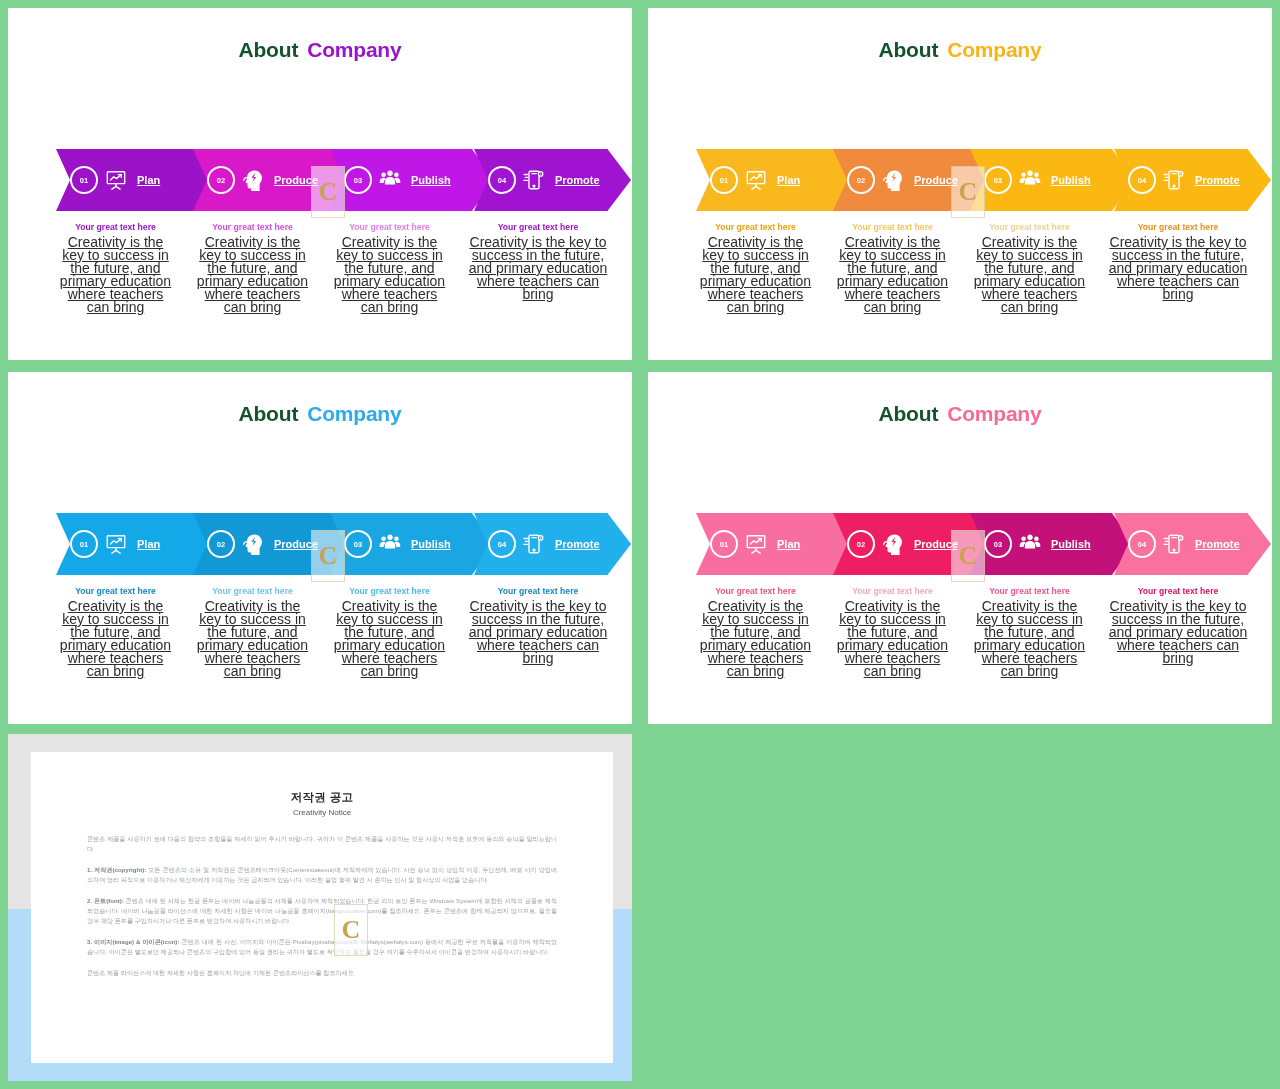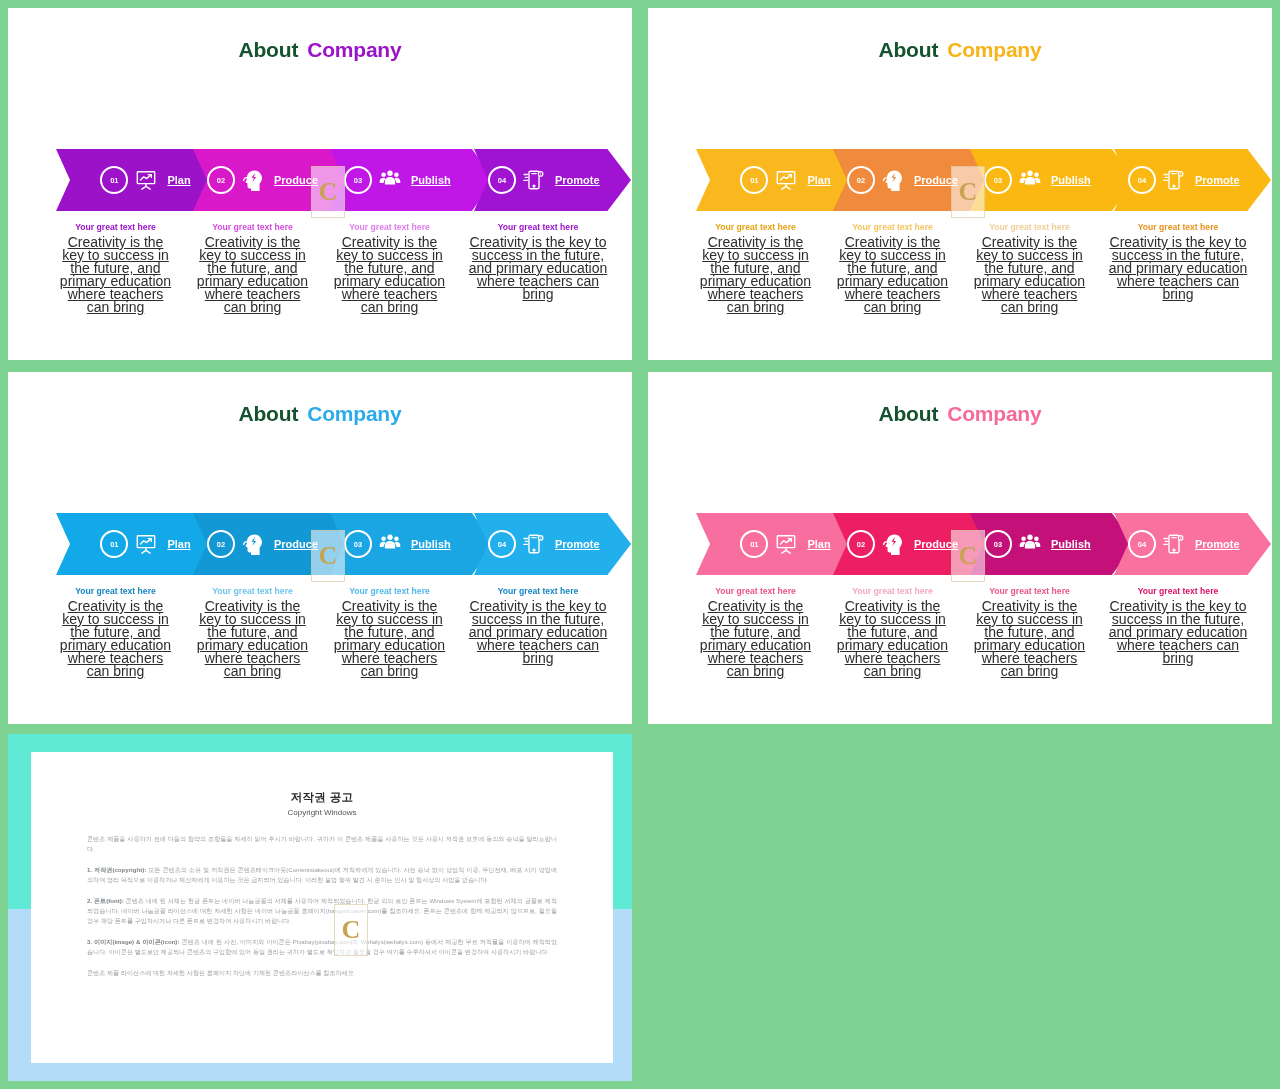--- a/index.html
+++ b/index.html
@@ -50,21 +50,21 @@
   .chev {
     position: absolute;
     top: 0;
     height: 62px;
     width: 165px;
     -webkit-clip-path: polygon(0 0, 86% 0, 100% 50%, 86% 100%, 0 100%, 8.5% 50%);
     clip-path: polygon(0 0, 86% 0, 100% 50%, 86% 100%, 0 100%, 8.5% 50%);
     display: flex;
     align-items: center;
   }
-  .chev.c0 { left: 0px; justify-content: center; }
+  .chev.c0 { left: 0px; }
   .chev.c1 { left: 137px; }
   .chev.c2 { left: 274px; }
   .chev.c3 { left: 418px; width: 157px;
     -webkit-clip-path: polygon(0 0, 85% 0, 100% 50%, 85% 100%, 0 100%, 9% 50%);
     clip-path: polygon(0 0, 85% 0, 100% 50%, 85% 100%, 0 100%, 9% 50%);
   }
   .chev-inner {
     display: flex;
     align-items: center;
     margin-left: 30px;
@@ -132,21 +132,21 @@
     color: #c8a352;
     pointer-events: none;
   }
   .wm.panel-wm { left: 303px; top: 158px; }
 
   
   #slide-copyright {
     position: absolute;
     left: 8px; top: 734px;
     width: 624px; height: 347px;
-    background: #5eead4;
+    background: #e5e5e5;
   }
   .cp-lower {
     position: absolute;
     left: 0; bottom: 0; width: 100%; height: 172px;
     background: #b3dcf8;
   }
   .cp-sheet {
     position: absolute;
     left: 23px; top: 18px;
     width: 582px; height: 311px;
@@ -528,21 +528,21 @@
           <div class="desc-head" style="color: rgb(216, 17, 99);">Your great text here</div>
           <div class="desc-body">Creativity is the key to success in the future, and primary education where teachers can bring</div>
         </div>
       </div>
     </div>
 
   <div id="slide-copyright">
     <div class="cp-lower"></div>
     <div class="cp-sheet">
       <div class="cp-title">저작권 공고</div>
-      <div class="cp-subtitle">Copyright Windows</div>
+      <div class="cp-subtitle">Creativity Notice</div>
       <div class="cp-para">콘텐츠 제품을 사용하기 전에 다음의 협약의 조항들을 자세히 읽어 주시기 바랍니다. 귀하가 이 콘텐츠 제품을 사용하는 것은 사용시 저작권 보호에 동의와 승낙을 달리노랍니다.</div>
       <div class="cp-para"><b>1. 저작권(copyright):</b><span> 모든 콘텐츠의 소유 및 저작권은 콘텐츠테이크아웃(Contentstakeout)에 저작자에게 있습니다. 사전 승낙 없이 상업적 이용, 무단전재, 배포 사기 방법에 의하여 영리 목적으로 이용하거나 재산자에게 이용하는 것은 금지되어 있습니다. 이러한 불법 행위 발견 시 준하는 민사 및 형사상의 사법을 받습니다.</span></div>
       <div class="cp-para"><b>2. 폰트(font):</b><span> 콘텐츠 내에 된 서체는 한글 폰트는 네이버 나눔글꼴의 서체를 사용하여 제작되었습니다. 한글 외의 로만 폰트는 Windows System에 포함된 서체의 글꼴로 제작되었습니다. 네이버 나눔글꼴 라이선스에 대한 자세한 사항은 네이버 나눔글꼴 홈페이지(hangeul.naver.com)를 참조하세요. 폰트는 콘텐츠에 함께 제공되지 않으므로, 필요할 경우 해당 폰트를 구입하시거나 다른 폰트로 변경하여 사용하시기 바랍니다.</span></div>
       <div class="cp-para"><b>3. 이미지(image) &amp; 아이콘(icon):</b><span> 콘텐츠 내에 된 사진, 이미지와 아이콘은 Pixabay(pixabay.com)와 Webalys(webalys.com) 등에서 제공한 무료 저작물을 이용하여 제작되었습니다. 아이콘은 별도로만 제공되나 콘텐츠의 구입함에 있어 동일 권리는 귀하가 별도로 확인하고 필요할 경우 여기를 수주하셔서 아이콘을 변경하여 사용하시기 바랍니다.</span></div>
       <div class="cp-para">콘텐츠 제품 라이선스에 대한 자세한 사항은 홈페이지 하단에 기재된 콘텐츠라이선스를 참조하세요.</div>
       <div class="wm cp-wm">C</div>
     </div>
   </div>
 
 </div>

